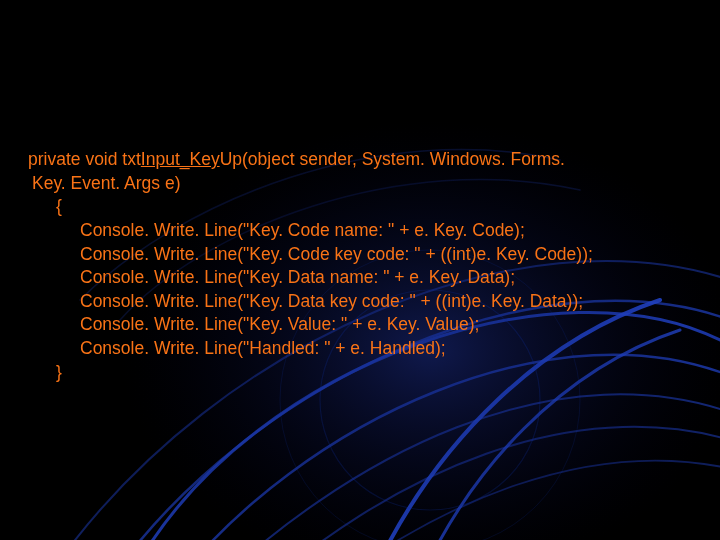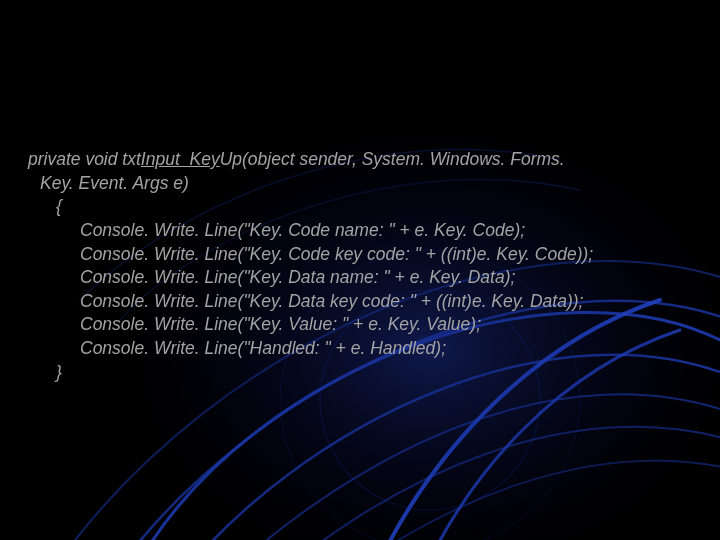--- a/index.html
+++ b/index.html
@@ -14,28 +14,27 @@
     inset: 0;
     z-index: 0;
     pointer-events: none;
   }
   .content {
     position: absolute;
     top: 148px;
     left: 28px;
     right: 20px;
     z-index: 1;
-    color: #a3a3a3;
+    color: #f97316;
     font-size: 17.5px;
     line-height: 1.35;
-    font-style: italic;
   }
   .sig-line { white-space: nowrap; }
   .underline { text-decoration: underline; }
-  .sig-indent { margin-left: 12px; }
+  .sig-indent { margin-left: 4px; }
   .brace, .stmt, .close-brace { white-space: nowrap; }
   .brace { padding-left: 28px; }
   .stmt { padding-left: 52px; }
   .close-brace { padding-left: 28px; }
 </style>
 </head>
 <body>
 
 <svg class="bg-swirl" width="720" height="540" viewBox="0 0 720 540">
   <defs>

